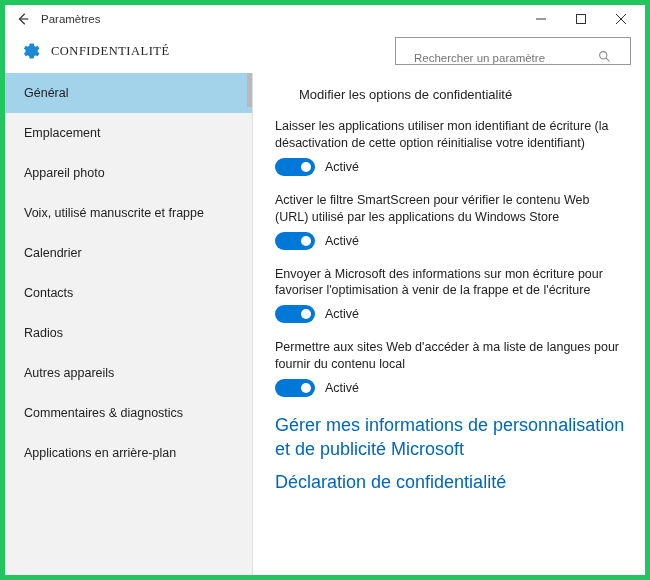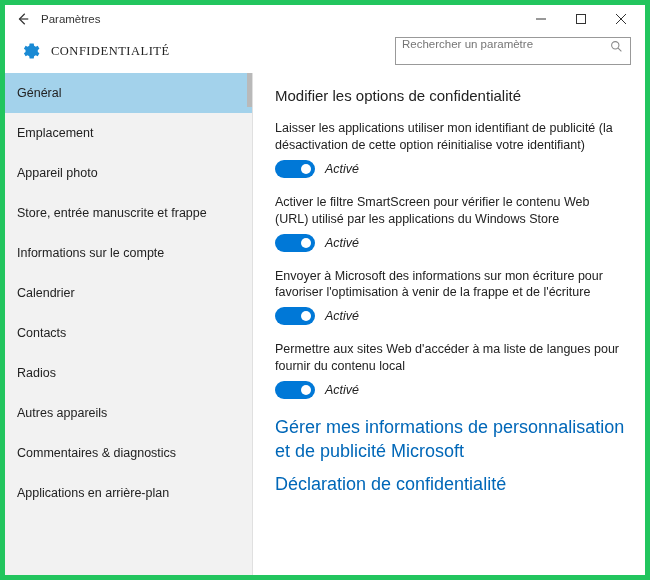--- a/index.html
+++ b/index.html
@@ -10,35 +10,35 @@
   .titlebar .back { width: 28px; height: 28px; display:flex; align-items:center; justify-content:center; }
   .titlebar .title { flex: 1; font-size: 11.5px; color: #333; padding-left: 4px; }
   .winbtns { display:flex; }
   .winbtn { width: 40px; height: 28px; display:flex; align-items:center; justify-content:center; color:#444; }
   .winbtn svg { display:block; }
   
   .headerrow { display:flex; align-items:center; height: 40px; padding: 0 14px 4px 14px; }
   .gearwrap { width:22px; height:22px; display:flex; align-items:center; justify-content:center; color:#0a73c4; margin-right:10px; }
   .pagetitle { font-size: 12.5px; letter-spacing: 0.5px; font-weight: 500; font-family: Liberation Serif, serif; }
   .spacer { flex:1; }
-  .searchbox { width: 236px; height: 28px; border: 1px solid #999; display:flex; align-items:flex-start; padding: 0 6px; }
+  .searchbox { width: 236px; height: 28px; border: 1px solid #999; display:flex; align-items:flex-end; padding: 0 18px; }
   .searchbox input { flex:1; border:none; outline:none; font-size:11.5px; color:#666; background:transparent; }
   .searchbox .sicon { width:16px; height:16px; color:#777; display:flex; align-items:center; justify-content:center; }
   
   .body { flex:1; display:flex; overflow:hidden; }
   .sidebar { width: 248px; background:#f2f2f2; border-right:1px solid #e0e0e0; position:relative; overflow:hidden; }
   .sidebar-track { position:absolute; right:0; top:0; bottom:0; width:5px; background:transparent; }
   .sidebar-thumb { position:absolute; right:0; top:0; width:5px; height:34px; background:#b9b9b9; }
-  .navitem { height: 40px; display:flex; align-items:center; padding-left:12px; font-size:12.5px; color:#222; cursor:default; }
+  .navitem { height: 40px; display:flex; align-items:center; padding-left:19px; font-size:12.5px; color:#222; cursor:default; }
   .navitem.selected { background:#a3d2eb; }
   .content { flex:1; padding: 14px 20px 0 22px; overflow:auto; }
-  .content h1 { font-size: 15px; font-weight: 400; margin-bottom: 16px; }
+  .content h1 { font-size: 13px; font-weight: 400; margin-bottom: 16px; margin-left: 24px; }
   .opt { margin-bottom: 16px; }
   .opt .desc { font-size: 12.5px; line-height: 1.35; margin-bottom:6px; color:#222; }
-  .togglerow { display:flex; align-items:center;font-style:italic; }
+  .togglerow { display:flex; align-items:center; }
   .toggle { width: 40px; height: 18px; border-radius: 9px; background:#0078d7; position:relative; margin-right:10px; }
   .toggle .knob { position:absolute; width:10px; height:10px; background:#fff; border-radius:50%; top:4px; right:4px; }
   .statelabel { font-size:12.5px; }
   .linkrow { color:#0067b8; font-size:18px; margin-top:8px; margin-bottom:6px; line-height:1.35; cursor:pointer; }
 </style>
 </head>
 <body>
 
 <div class="window">
 
@@ -95,24 +95,21 @@
           <div class="navitem selected">
             <span>Général</span>
           </div>
           <div class="navitem">
             <span>Emplacement</span>
           </div>
           <div class="navitem">
             <span>Appareil photo</span>
           </div>
           <div class="navitem">
-            <span>Store, entrée manuscrite et frappe</span>
-          </div>
-          <div class="navitem">
-            <span>Informations sur le compte</span>
+            <span>Voix, utilisé manuscrite et frappe</span>
           </div>
           <div class="navitem">
             <span>Calendrier</span>
           </div>
           <div class="navitem">
             <span>Contacts</span>
           </div>
           <div class="navitem">
             <span>Radios</span>
           </div>
@@ -127,21 +124,21 @@
           </div>
         </div>
       <div class="sidebar-track">
         <div class="sidebar-thumb"></div>
       </div>
     </div>
     <div class="content">
       <h1>Modifier les options de confidentialité</h1>
       <div id="options-list">
           <div class="opt">
-            <div class="desc">Laisser les applications utiliser mon identifiant de publicité (la désactivation de cette option réinitialise votre identifiant)</div>
+            <div class="desc">Laisser les applications utiliser mon identifiant de écriture (la désactivation de cette option réinitialise votre identifiant)</div>
             <div class="togglerow">
               <div class="toggle">
                 <div class="knob"></div>
               </div>
               <span class="statelabel">Activé</span>
             </div>
           </div>
           <div class="opt">
             <div class="desc">Activer le filtre SmartScreen pour vérifier le contenu Web (URL) utilisé par les applications du Windows Store</div>
             <div class="togglerow">

